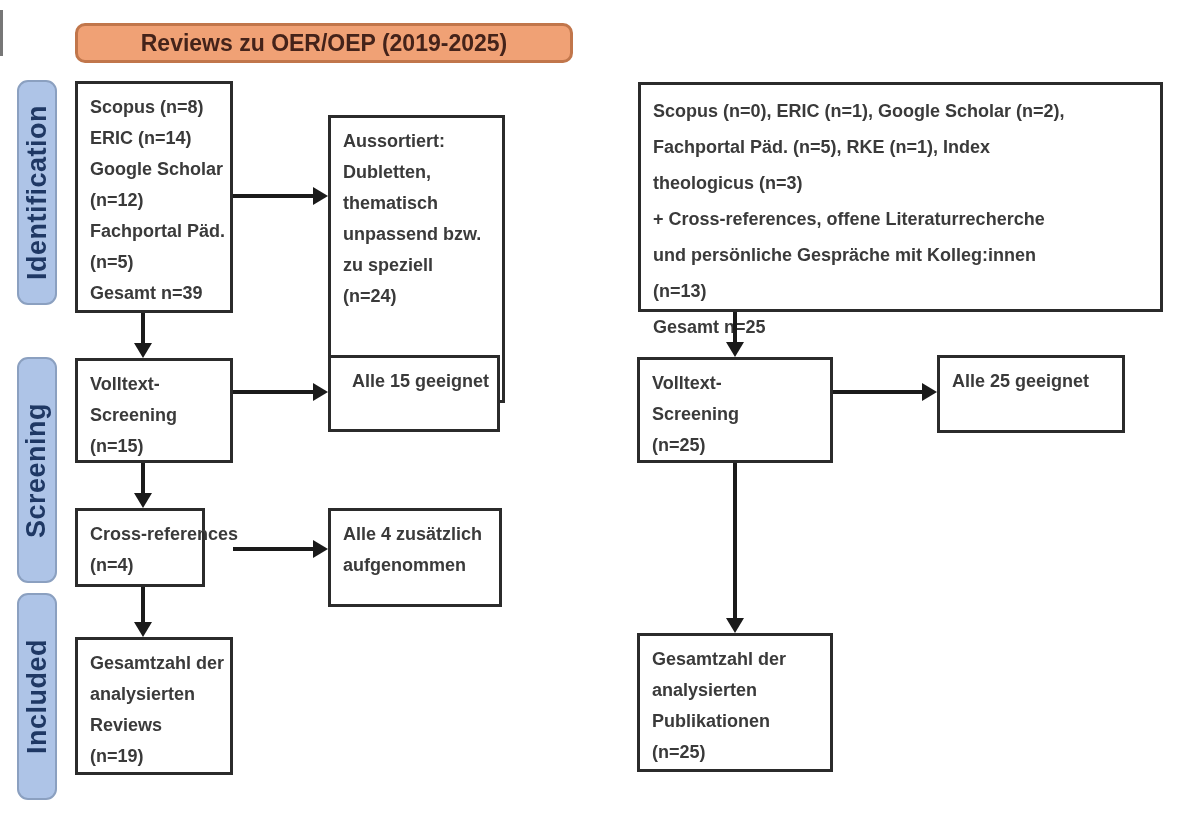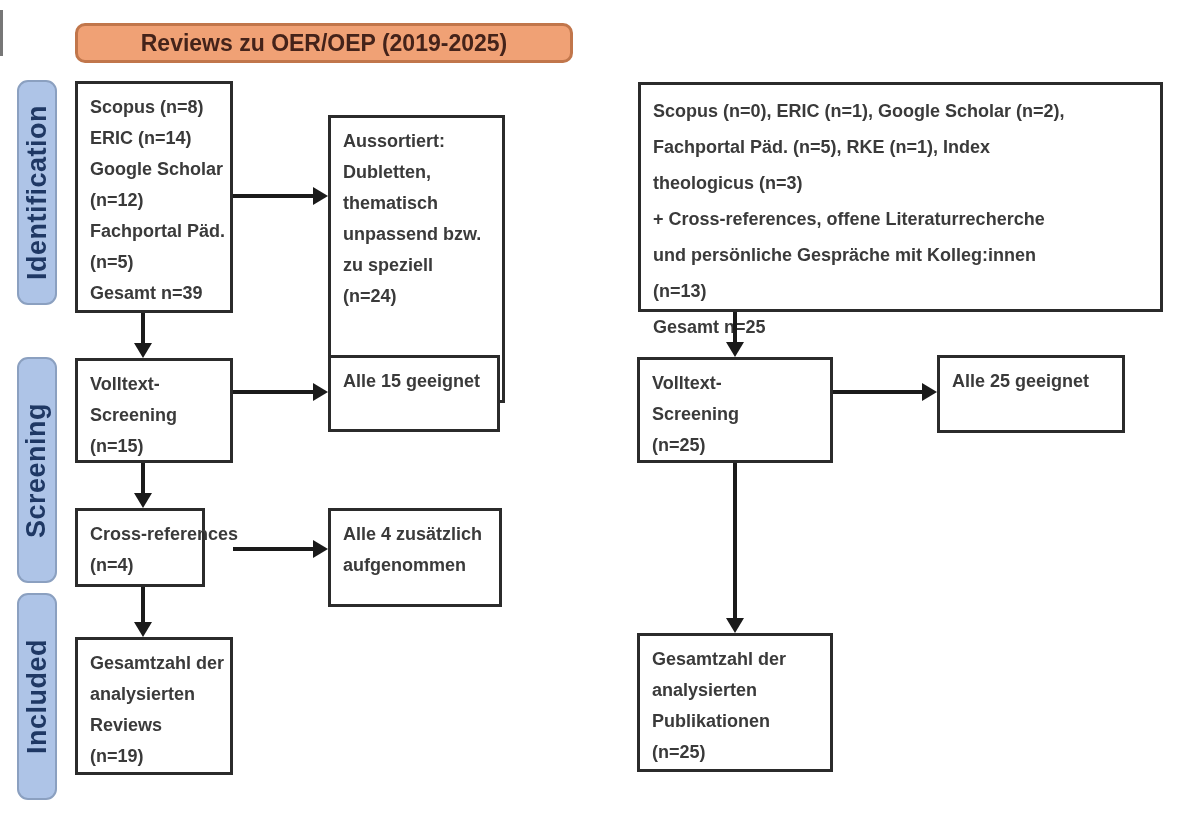--- a/index.html
+++ b/index.html
@@ -77,21 +77,21 @@
 Gesamt n=39</div>
   <div class="fbox" style="left:328px; top:91px; width:177px; height:288px;margin-top:24px;">Aussortiert:
 Dubletten,
 thematisch
 unpassend bzw.
 zu speziell
 (n=24)</div>
   <div class="fbox" style="left:75px; top:358px; width:158px; height:105px;">Volltext-
 Screening
 (n=15)</div>
-  <div class="fbox" style="left:328px; top:355px; width:172px; height:77px;">Alle 15 geeignet</div>
+  <div class="fbox" style="left:328px; top:355px; width:172px; height:77px;text-align:right;">Alle 15 geeignet</div>
   <div class="fbox" style="left:75px; top:508px; width:130px; height:79px;">Cross-references
 (n=4)</div>
   <div class="fbox" style="left:328px; top:508px; width:174px; height:99px;">Alle 4 zusätzlich
 aufgenommen</div>
   <div class="fbox" style="left:75px; top:637px; width:158px; height:138px;">Gesamtzahl der
 analysierten
 Reviews
 (n=19)</div>
 
   <div class="fbox wide" style="left:638px; top:82px; width:525px; height:230px;">Scopus (n=0), ERIC (n=1), Google Scholar (n=2),

